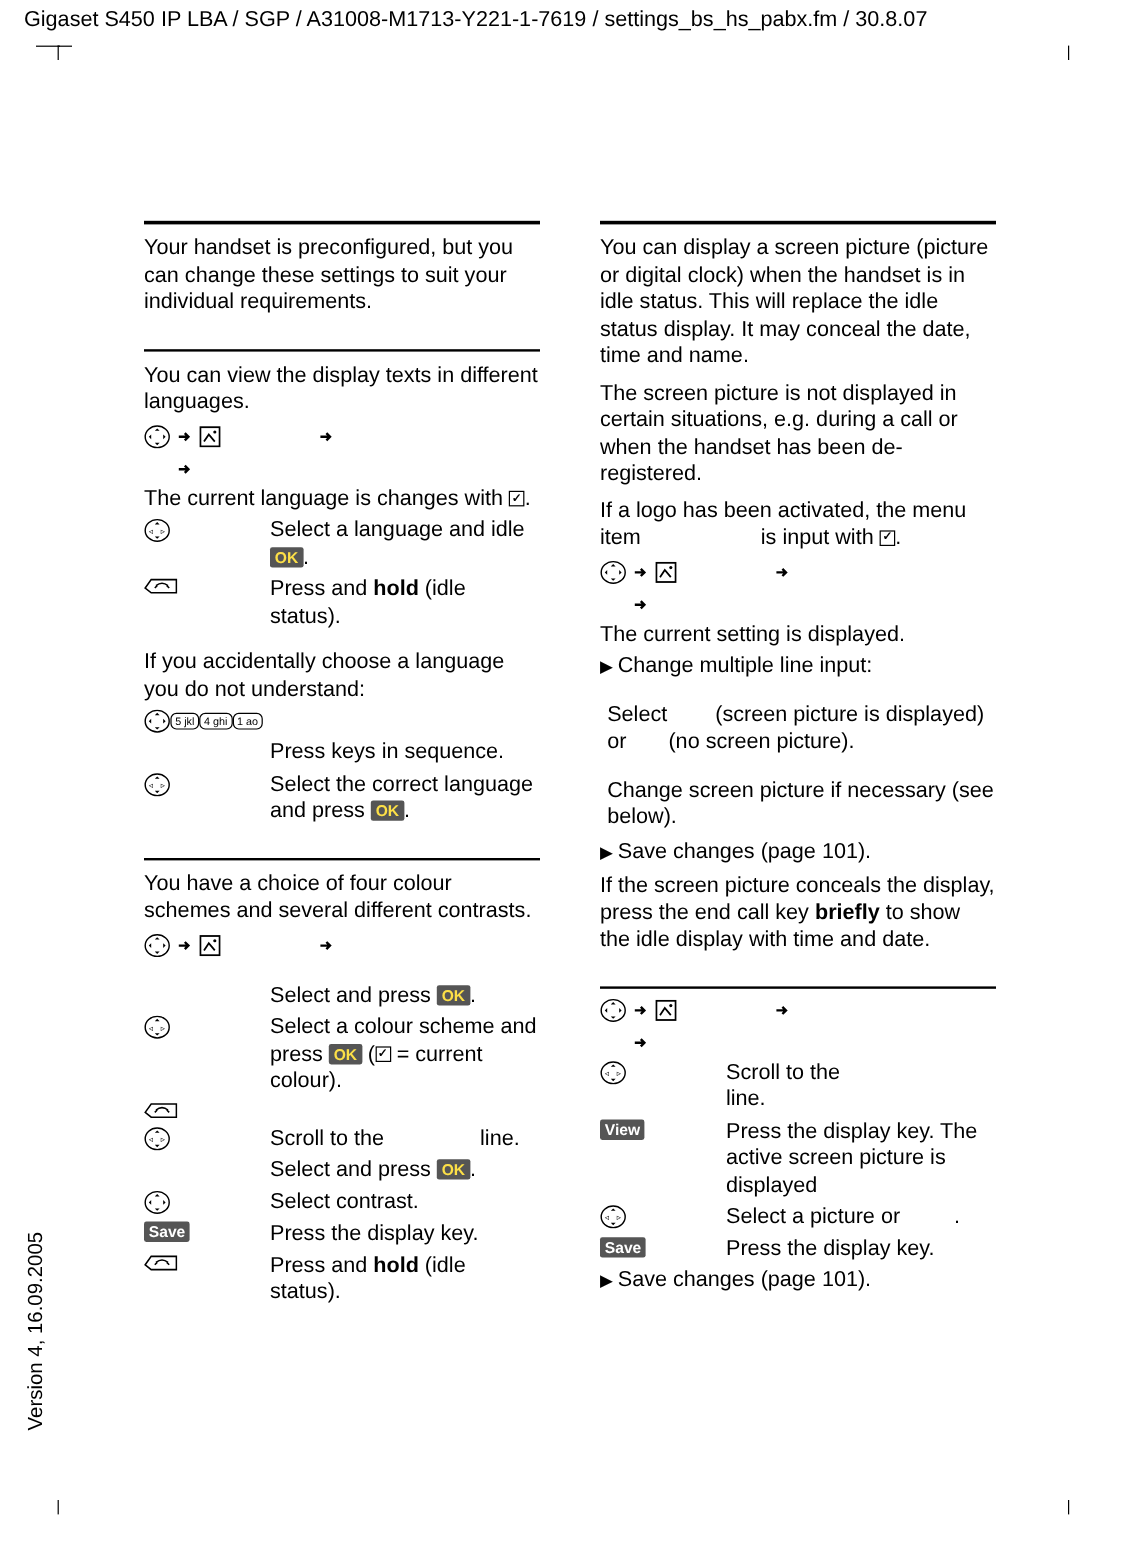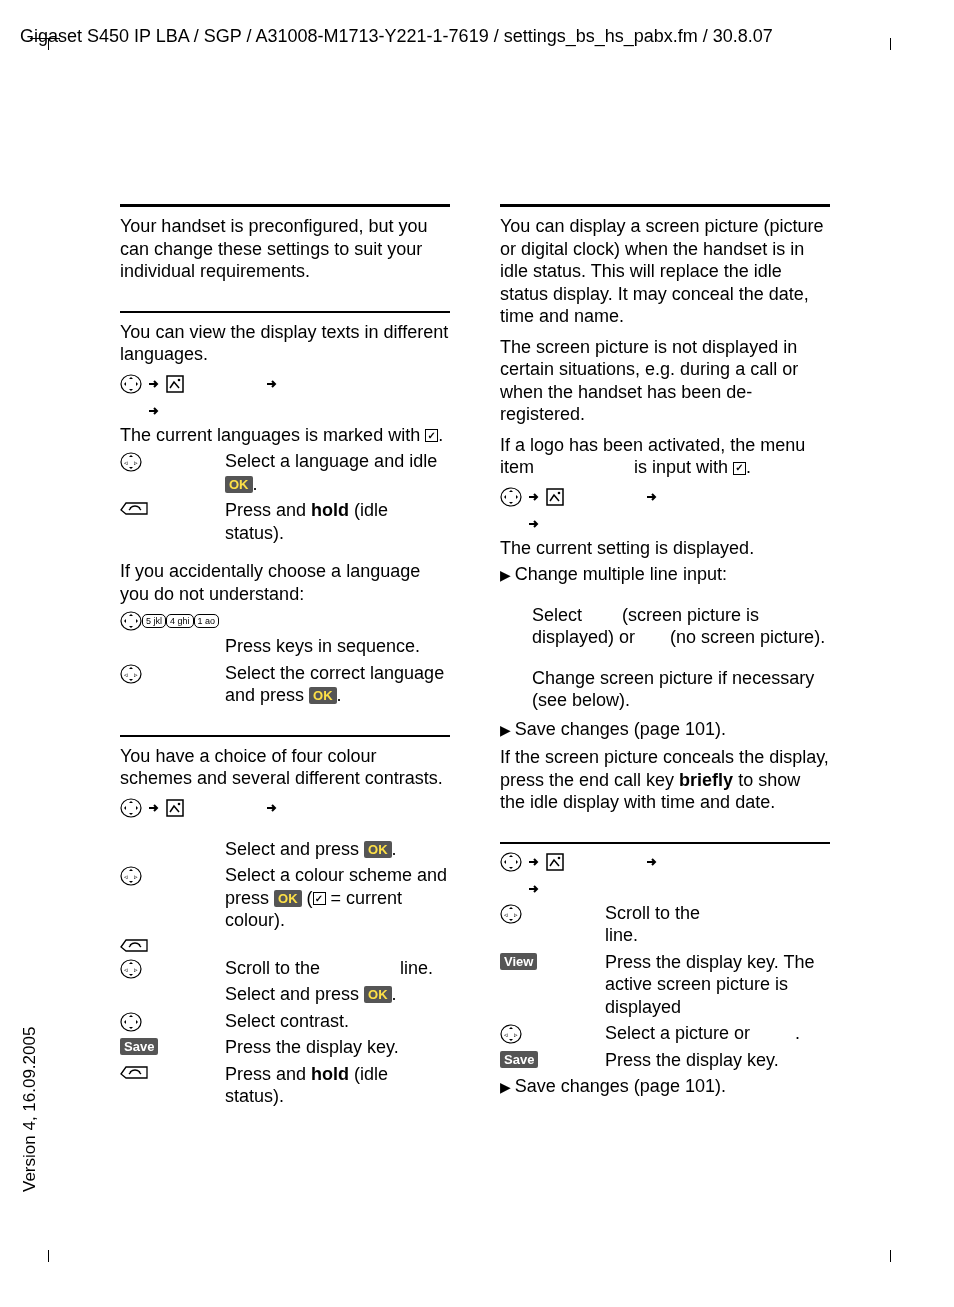--- a/index.html
+++ b/index.html
@@ -1,17 +1,17 @@
 <!DOCTYPE html>
 <html><head>
 <meta charset="utf-8">
 <style>
   * { margin:0; padding:0; box-sizing:border-box; }
   body { width:954px; height:1307px; font-family:Arial,Helvetica,sans-serif; font-size:18px; color:#000; position:relative; background:#fff; }
-  .header { padding:26px 20px 2px 20px; font-size:18px; }
+  .header { padding:6px 20px 2px 20px; font-size:18px; }
   .crop-tl, .crop-tr { position:absolute; top:38px; }
   .crop-tl { left:48px; border-left:1px solid #000; border-top:1px solid #000; width:12px; height:12px; }
   .crop-tl2 { position:absolute; top:38px; left:30px; border-top:1px solid #000; width:20px; }
   .crop-tr { right:63px; border-right:1px solid #000; height:12px; width:1px;}
   .crop-bl { position:absolute; bottom:45px; left:48px; border-left:1px solid #000; height:12px; }
   .crop-br { position:absolute; bottom:45px; right:63px; border-right:1px solid #000; height:12px; }
   .version { position:absolute; left:20px; bottom:95px; transform:rotate(-90deg); transform-origin:left top; font-size:17px; }
   .page { padding:150px 60px 40px 120px; display:flex; gap:50px; }
   .col { flex:1; max-width:330px; }
   .hr-thick { border:0; border-top:3px solid #000; margin:5px 0 8px 0; }
@@ -21,21 +21,21 @@
   .tri { font-size:14px; margin-right:4px;}
   .inst { display:flex; margin:4px 0; align-items:flex-start; }
   .inst .ic { width:105px; flex-shrink:0; display:flex; align-items:center; gap:4px; padding-top:2px;}
   .inst .tx { flex:1; line-height:1.25; }
   .ok { background:#555; color:#fde047; font-weight:bold; font-size:13px; padding:1px 4px; border-radius:2px; vertical-align:middle;}
   .dk { background:#555; color:#fff; font-weight:bold; font-size:13px; padding:1px 4px; border-radius:2px; vertical-align:middle; display:inline-block;}
   .chk { border:1.5px solid #000; width:13px; height:13px; display:inline-flex; align-items:center; justify-content:center; font-size:10px; font-weight:bold; vertical-align:middle; line-height:1;}
   .spacer { height:8px; }
   svg.icon { vertical-align:middle; }
   .key { display:inline-block; border:1.5px solid #000; border-radius:5px; font-size:9px; padding:0 3px; height:14px; line-height:13px; min-width:24px; text-align:left;}
-  .indent2 { margin-left:32px; }
+  .indent2 { margin-left:6px; }
   .gap-top { margin-top:18px; }
 </style>
 </head>
 <body>
 
 <svg width="0" height="0" style="position:absolute">
   <defs>
     <g id="nav-circle">
       <ellipse cx="11" cy="10" rx="10" ry="9" fill="none" stroke="#000" stroke-width="1.2"></ellipse>
       <path d="M11 3 L9 5 L13 5 Z" fill="#000"></path>
@@ -97,21 +97,21 @@
       <svg class="icon" width="12" height="10">
           <use href="#arrow-r"></use>
         </svg>
       <div style="flex-basis:100%;height:0"></div>
       <span style="width:22px"></span>
       <svg class="icon" width="12" height="10">
           <use href="#arrow-r"></use>
         </svg>
     </div>
 
-    <p><span>The current languages is marked with </span><span class="chk">✓</span>.</p>
+    <p><span>The current language is changes with </span><span class="chk">✓</span>.</p>
 
     <div class="inst">
       <div class="ic">
           <svg class="icon" width="22" height="20">
             <use href="#nav-ud"></use>
           </svg>
         </div>
       <div class="tx"><span>Select a language and idle </span><span class="ok">OK</span>.</div>
     </div>
     <div class="inst">

